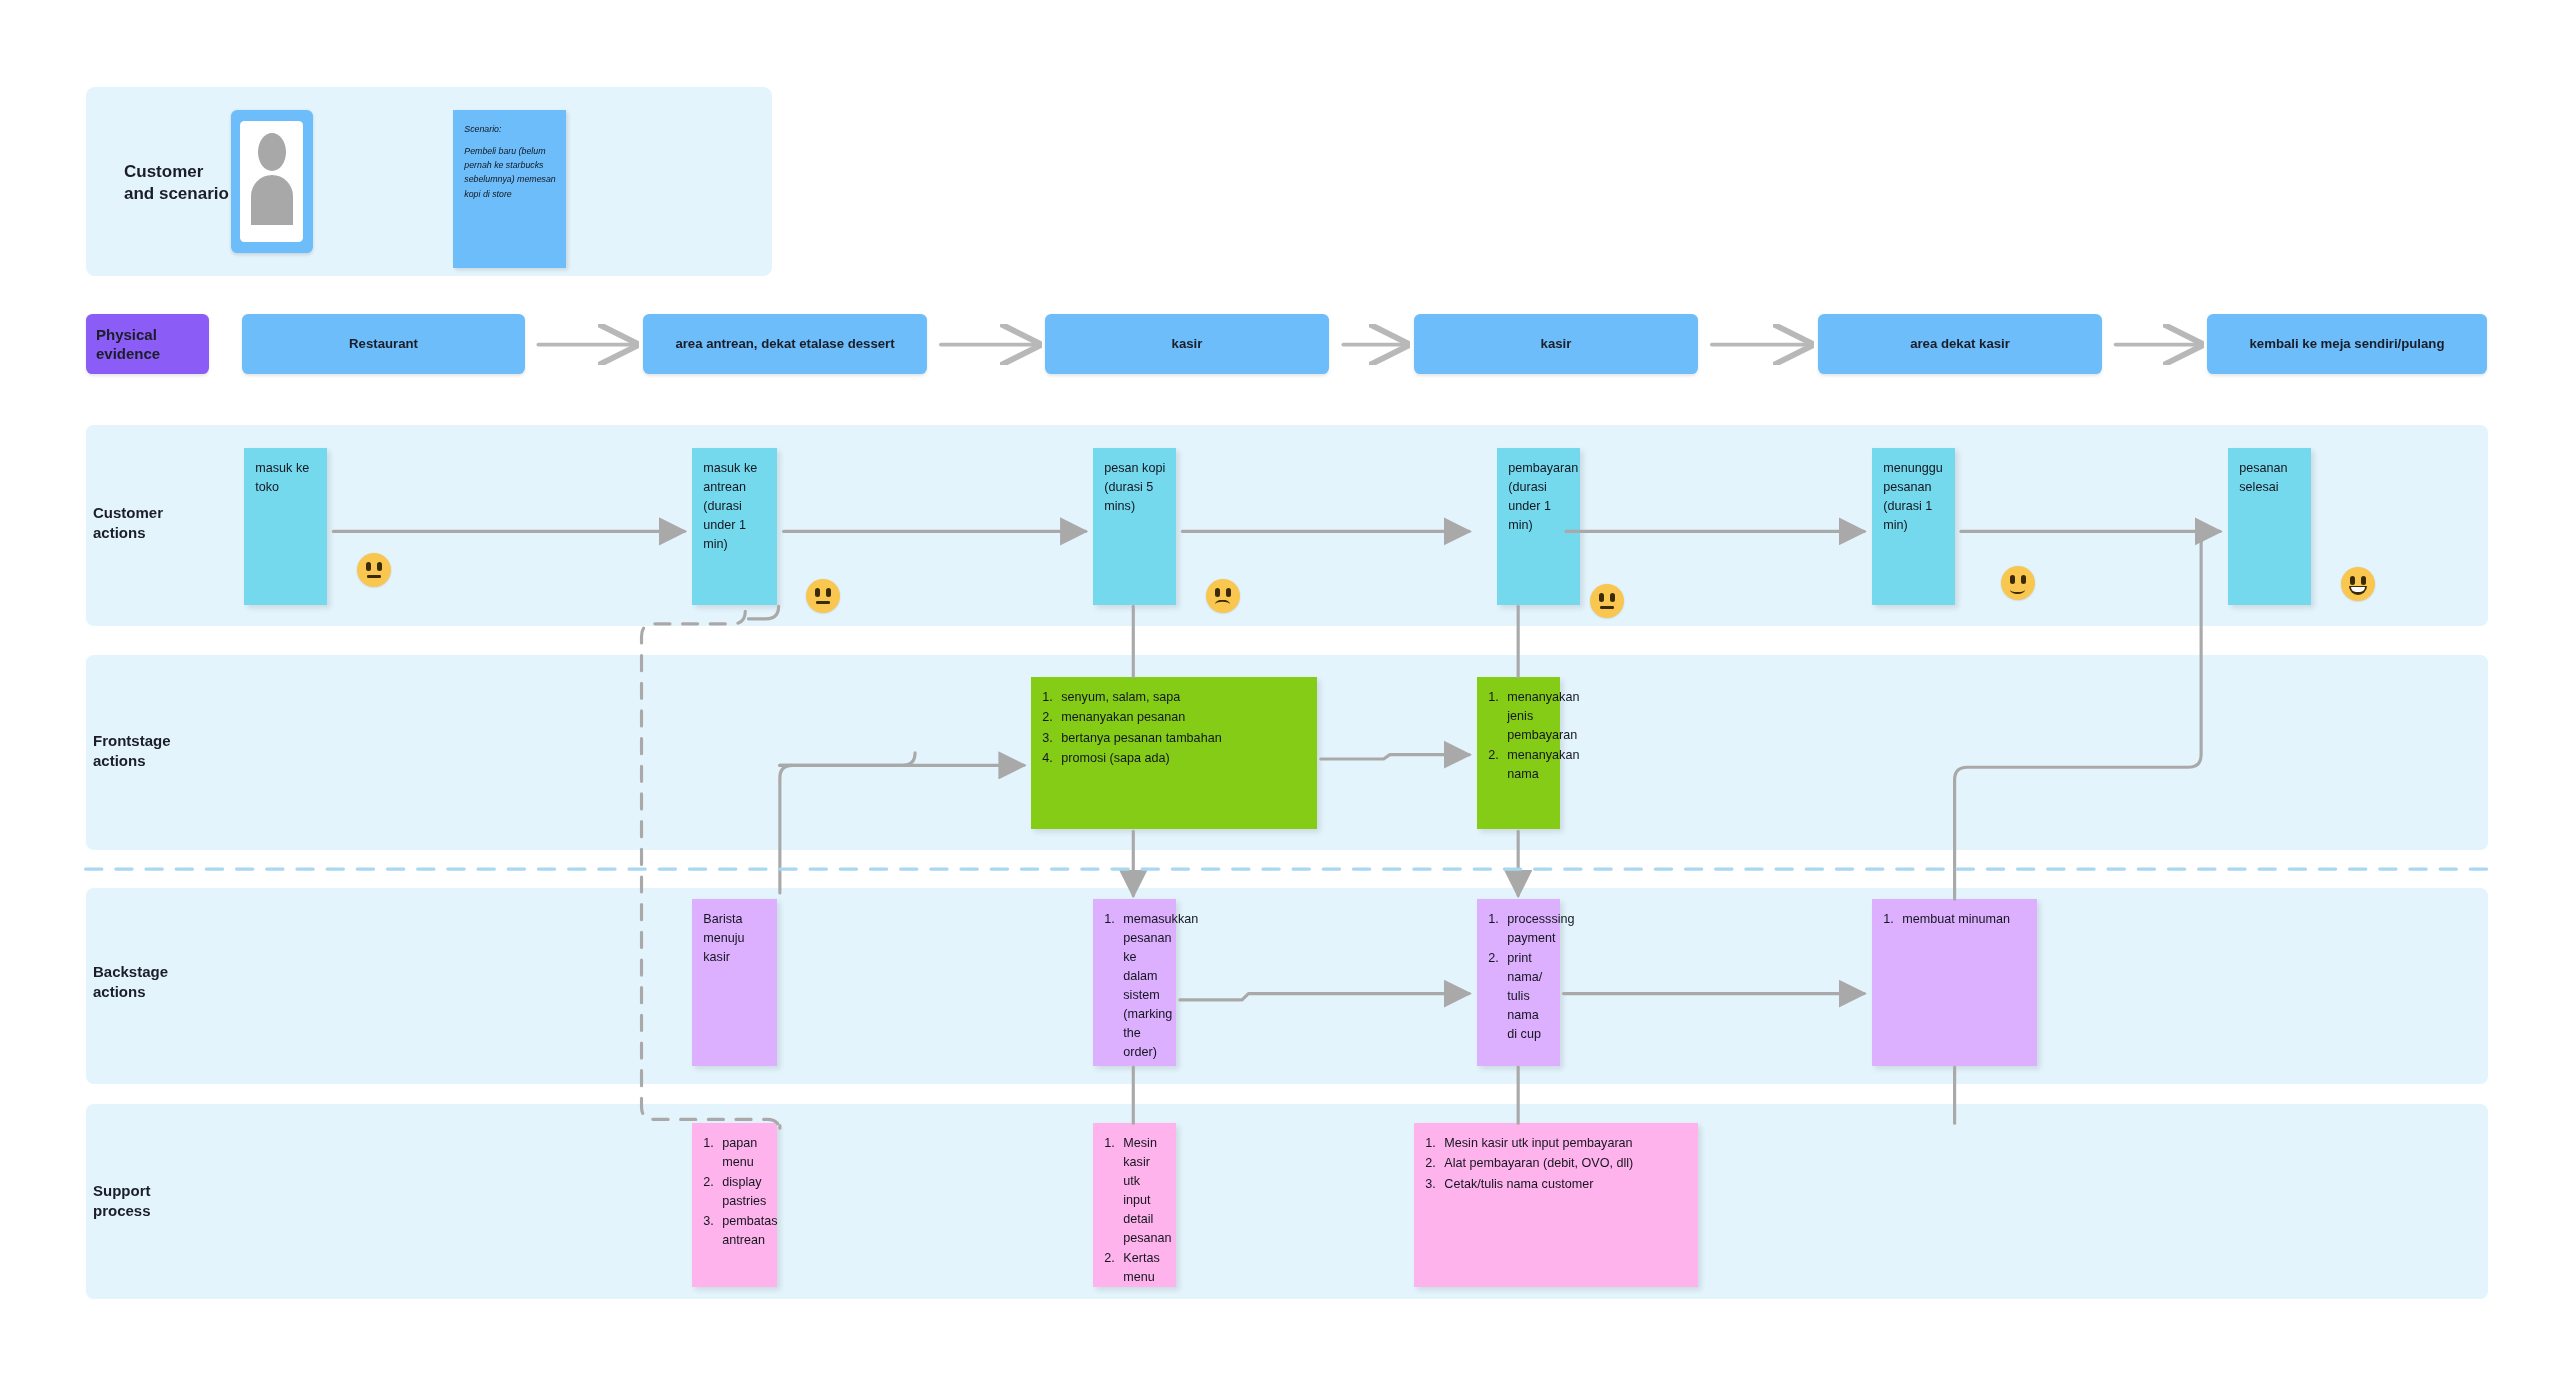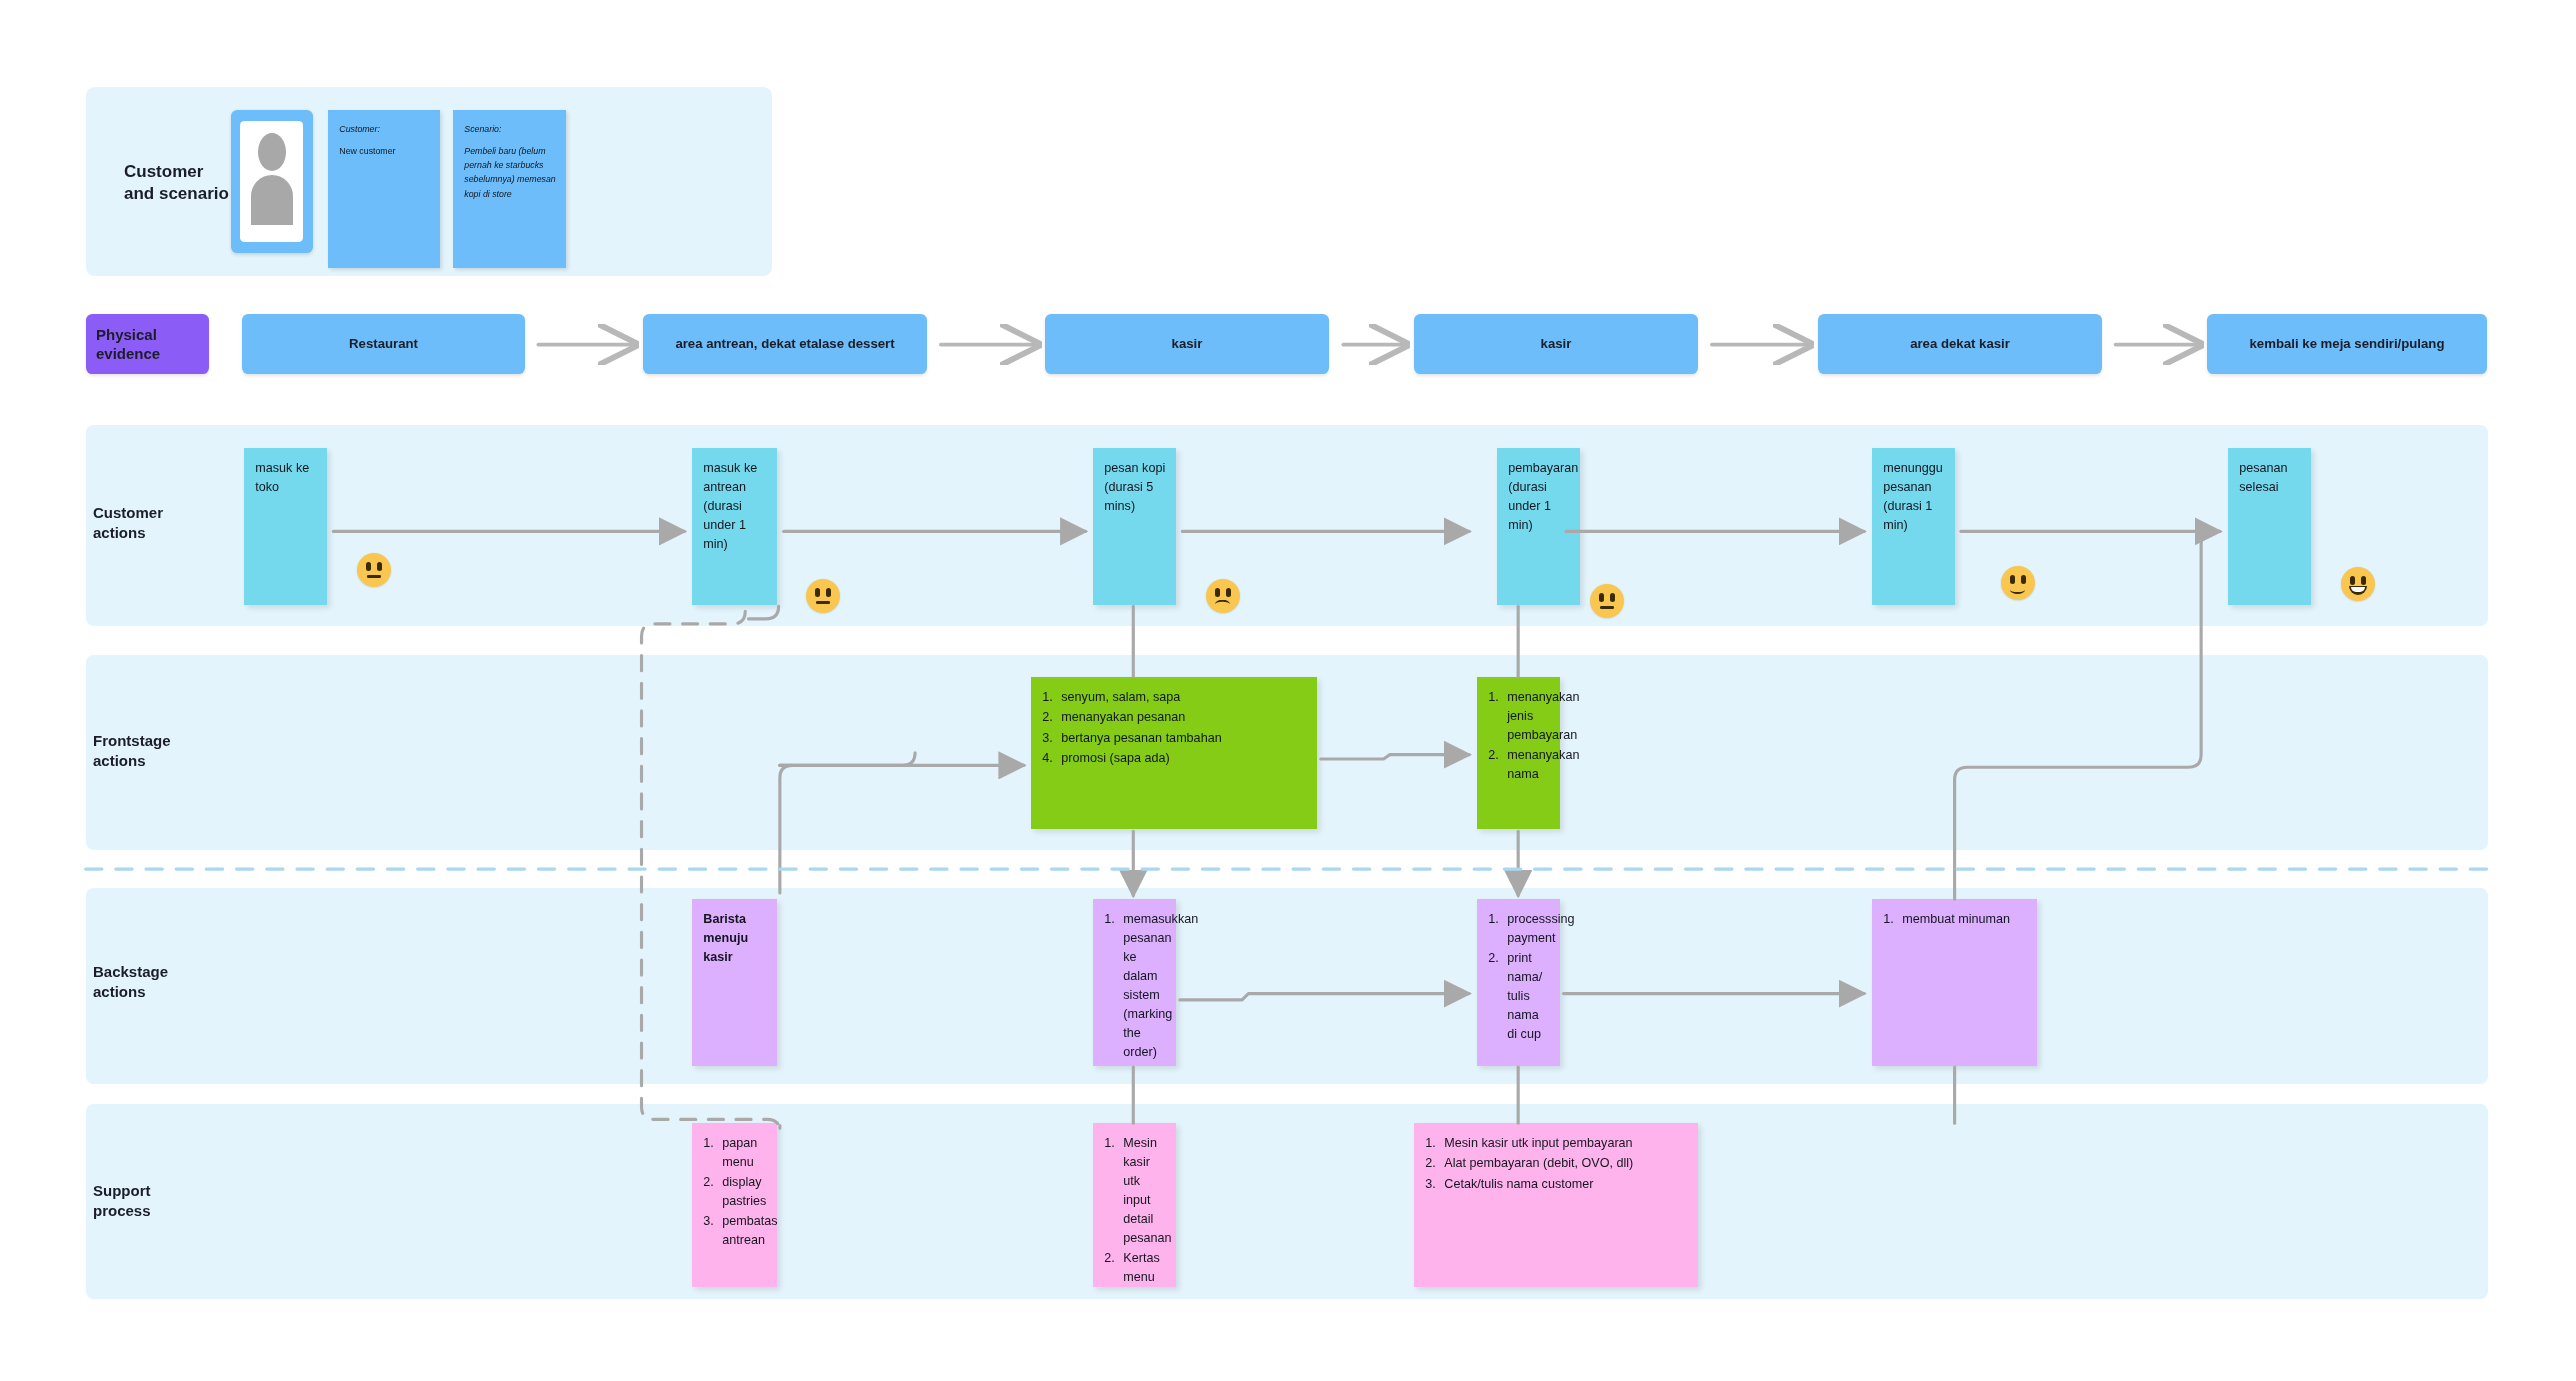--- a/index.html
+++ b/index.html
@@ -205,24 +205,20 @@
     <div class="persona-title" style="white-space: pre-line;">Customer
 and scenario</div>
 
     <div class="persona-avatar-card">
       <div class="avatar-inner">
         <div class="avatar-head"></div>
         <div class="avatar-body"></div>
       </div>
     </div>
 
-    <div class="persona-note persona-note-a">
-      <span class="lbl">Customer:</span>
-      <span class="val">New customer</span>
-    </div>
 
     <div class="persona-note persona-note-b">
       <span class="lbl">Scenario:</span>
       <span class="val">Pembeli baru (belum pernah ke starbucks sebelumnya) memesan kopi di store</span>
     </div>
   </div>
 
   <div class="pe-label">
     <span style="white-space: pre-line;">Physical
 evidence</span>
@@ -302,21 +298,21 @@
     <ol>
       <li>menanyakan jenis pembayaran</li>
       <li>menanyakan nama</li>
     </ol>
   </div>
 
   <div class="band" style="top:888px; height:196px;"></div>
   <div class="band-label" style="top: 962px; white-space: pre-line;">Backstage
 actions</div>
 
-  <div class="card purple" style="left:692px; top:899px; width:85px; height:167px;font-weight:bold;">Barista menuju kasir</div>
+  <div class="card purple" style="left:692px; top:899px; width:85px; height:167px;">Barista menuju kasir</div>
 
   <div class="card purple" style="left:1093px; top:899px; width:83px; height:167px;">
     <ol>
       <li>memasukkan pesanan ke dalam sistem (marking the order)</li>
     </ol>
   </div>
 
   <div class="card purple" style="left:1477px; top:899px; width:83px; height:167px;">
     <ol>
       <li>processsing payment</li>

